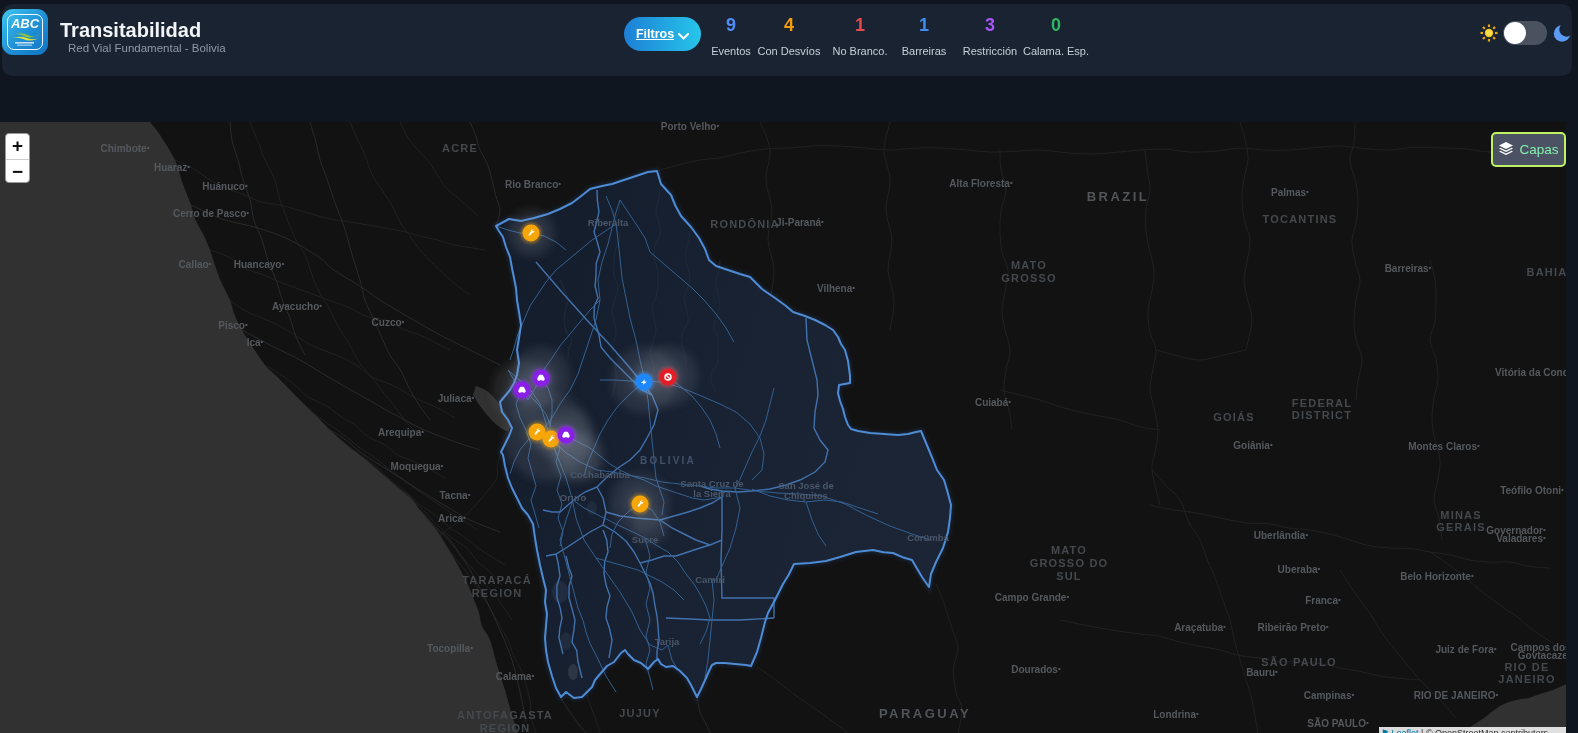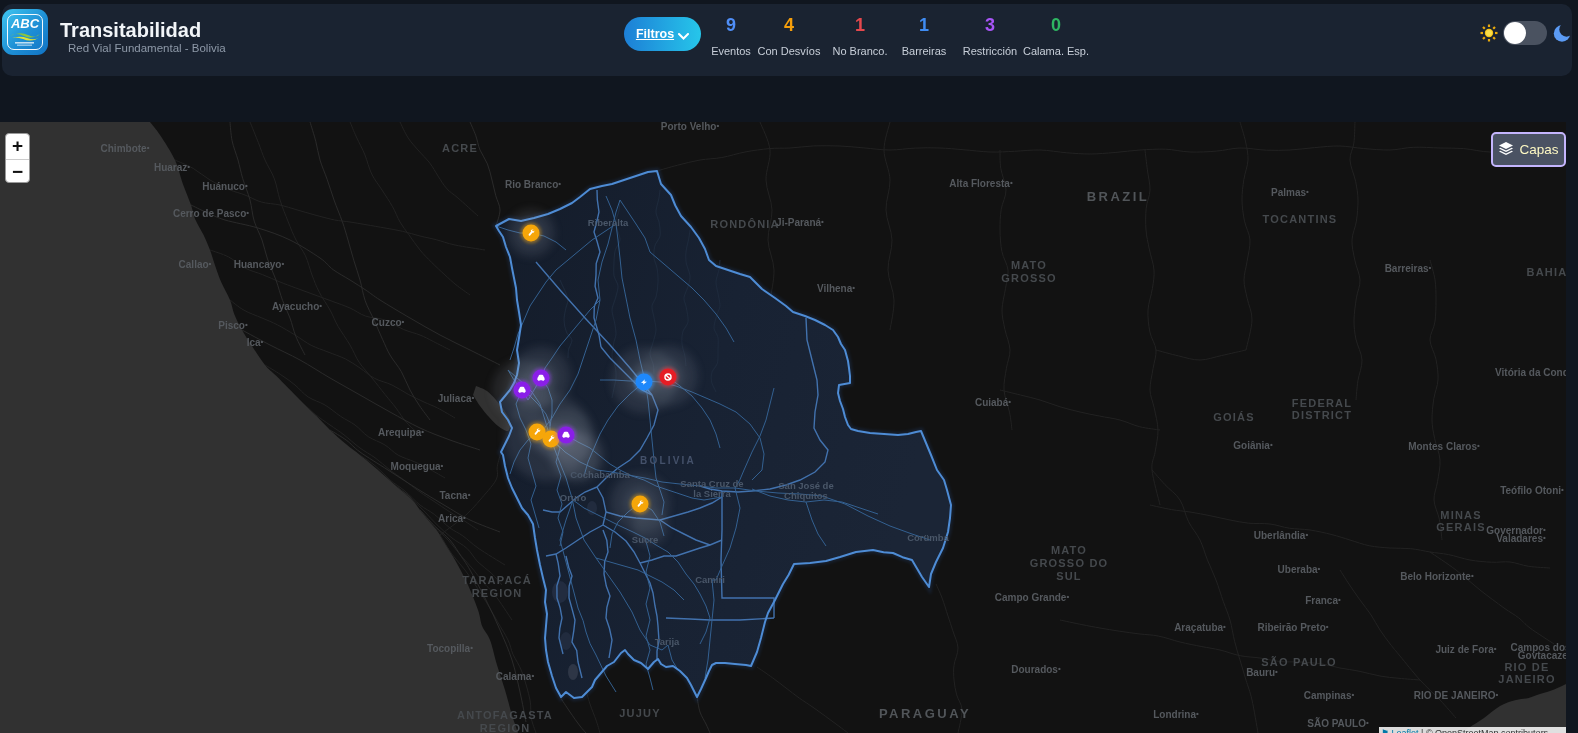--- a/index.html
+++ b/index.html
@@ -42,21 +42,21 @@
   color:#dde3ea; white-space:nowrap; }
 .clock { position:absolute; left:1346px; top:21px; }
 #mapwrap { position:absolute; left:0; top:122px; width:1566px; height:611px;
   overflow:hidden; background:#111; }
 .zoomctl { position:absolute; left:5px; top:11px; width:25px; height:50px;
   background:#fff; border:1px solid #999; border-radius:4px; }
 .zoomctl .z { width:100%; height:25px; text-align:center; font-size:19px;
   font-weight:bold; color:#111; line-height:24px; }
 .zoomctl .z + .z { border-top:1px solid #ccc; }
 .capas { position:absolute; left:1491px; top:10px; width:75px; height:35px;
-  background:#4a5263; border:2px solid #c4b5fd; border-radius:5px; color:#fef9c3;
+  background:#4a5263; border:2px solid #bef264; border-radius:5px; color:#86efac;
   font-size:13.5px; text-align:center; line-height:31px; }
 .capas svg { vertical-align:-2px; margin-right:5px; }
 .attrib { position:absolute; left:1379px; top:605px; width:189px; height:16px;
   background:rgba(255,255,255,0.85); font-size:9px; color:#333; padding:1px 2px;
   white-space:nowrap; }
 .attrib .lf { color:#0078a8; }
 </style></head>
 <body>
 <div id="page">
 <div id="hdr">

